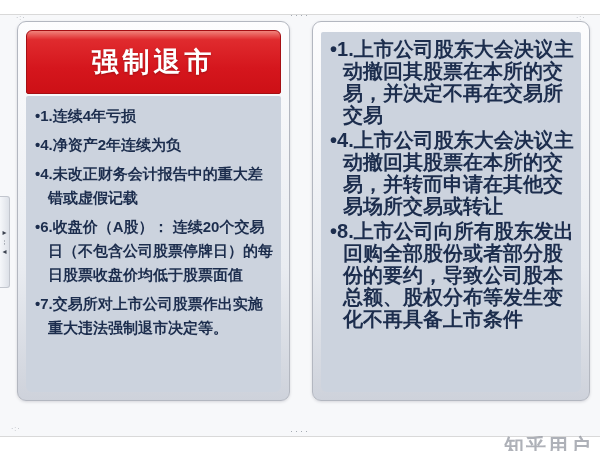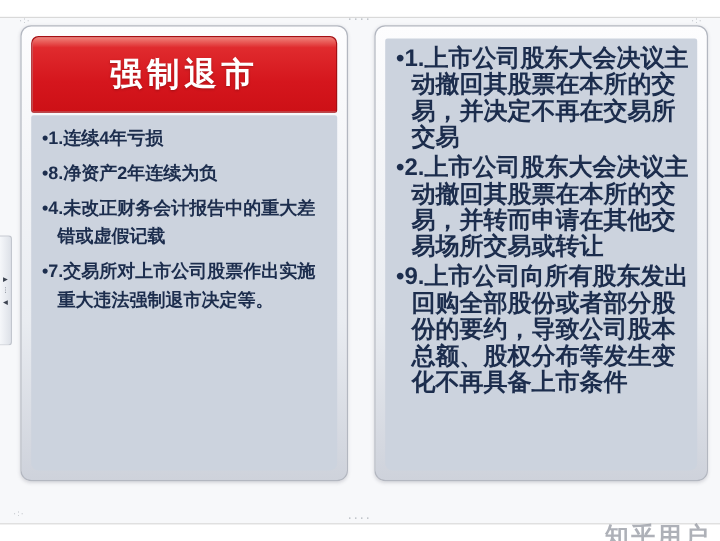--- a/index.html
+++ b/index.html
@@ -67,40 +67,41 @@
     <span class="arr">◂</span>
   </div>
 
   <div class="card left">
     <div class="card-inner">
       <div class="card-header">强制退市</div>
       <div class="card-body body-left">
 
           <div class="item">•1.连续4年亏损</div>
 
-          <div class="item">•8.净资产2年连续为负</div>
+          <div class="item">•4.净资产2年连续为负</div>
 
 
           <div class="item">•4.未改正财务会计报告中的重大差错或虚假记载</div>
 
 
+          <div class="item">•6.收盘价（A股）： 连续20个交易日（不包含公司股票停牌日）的每日股票收盘价均低于股票面值</div>
 
           <div class="item">•7.交易所对上市公司股票作出实施重大违法强制退市决定等。</div>
         </div>
     </div>
   </div>
 
   <div class="card right">
     <div class="card-inner">
       <div class="card-body body-right">
 
           <div class="item">•1.上市公司股东大会决议主动撤回其股票在本所的交易，并决定不再在交易所交易</div>
 
-          <div class="item">•2.上市公司股东大会决议主动撤回其股票在本所的交易，并转而申请在其他交易场所交易或转让</div>
+          <div class="item">•4.上市公司股东大会决议主动撤回其股票在本所的交易，并转而申请在其他交易场所交易或转让</div>
 
-          <div class="item">•9.上市公司向所有股东发出回购全部股份或者部分股份的要约，导致公司股本总额、股权分布等发生变化不再具备上市条件</div>
+          <div class="item">•8.上市公司向所有股东发出回购全部股份或者部分股份的要约，导致公司股本总额、股权分布等发生变化不再具备上市条件</div>
 
         </div>
     </div>
   </div>
 
   <div class="watermark">知乎用户</div>
 </div>
 
 </body></html>

